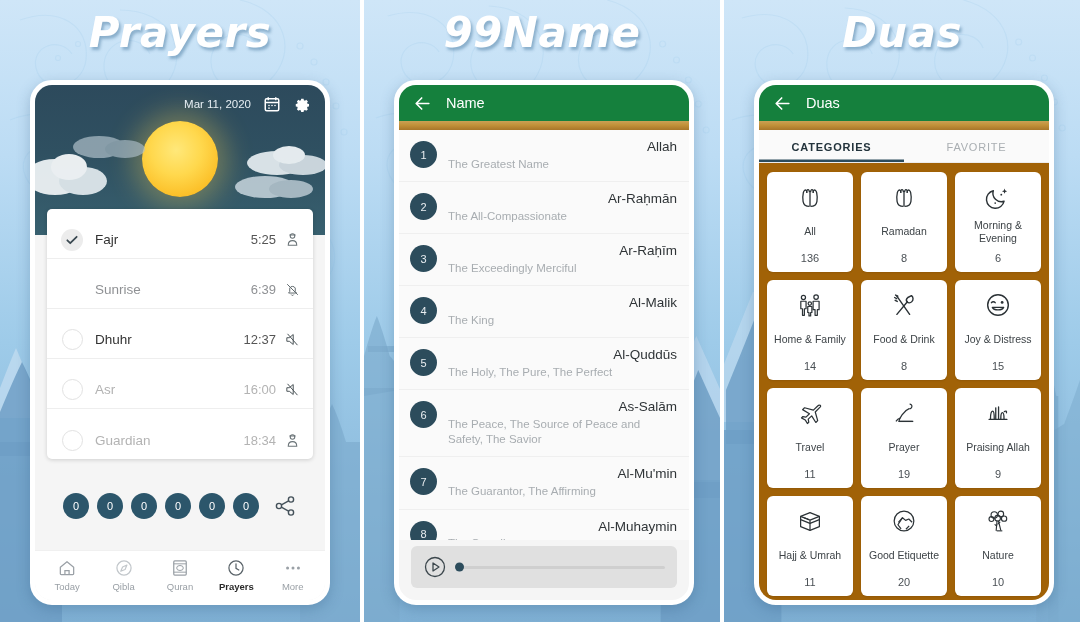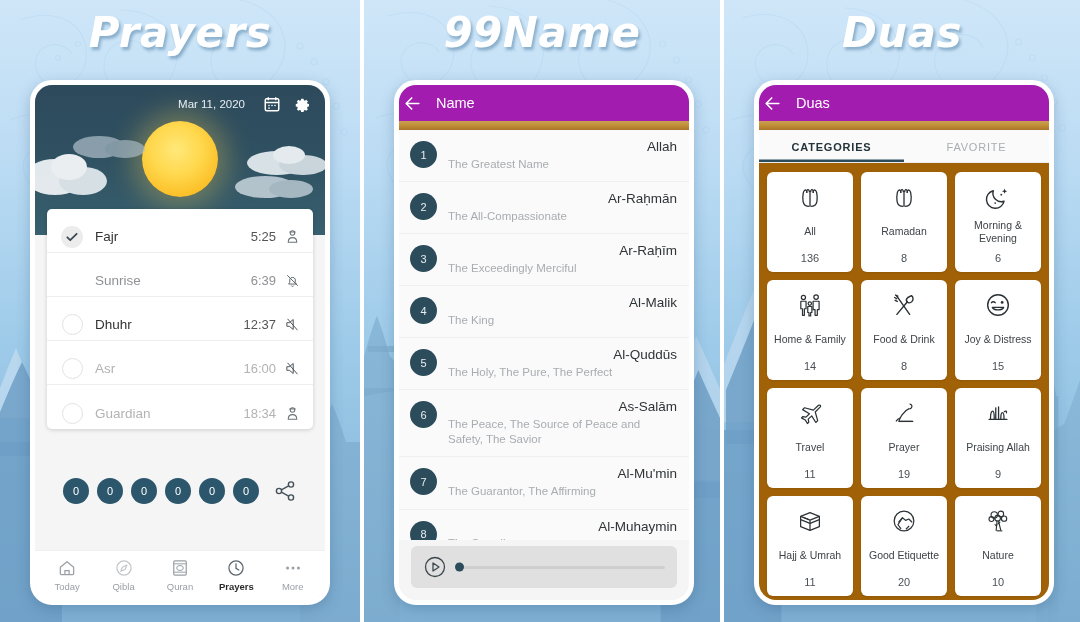--- a/index.html
+++ b/index.html
@@ -63,21 +63,21 @@
     height: 150px;
     background: linear-gradient(180deg, #2d4a5c 0%, #2f5061 45%, #38606f 100%);
     flex: none;
     overflow: hidden;
   }
   .sky-top {
     position: relative; z-index: 3;
     display: flex; align-items: center; justify-content: flex-end;
     gap: 12px; padding: 10px 14px 0 0;
   }
-  .sky-date { color: #e6eef3; font-size: 11.5px; margin-right: 6px; }
+  .sky-date { color: #e6eef3; font-size: 11.5px; }
   .ico-cal, .ico-gear { width: 18px; height: 18px; display:block; }
   .sun {
     position: absolute; left: 50%; top: 36px; transform: translateX(-50%);
     width: 76px; height: 76px; border-radius: 50%;
     background: radial-gradient(circle at 45% 38%, #ffe87a 0%, #ffd84d 40%, #fcc22c 70%, #f5ae18 100%);
     box-shadow: 0 0 26px 10px rgba(255,214,80,.30);
     z-index: 2;
   }
   .cloud { position: absolute; z-index: 2; opacity: .92; }
   .asr-label {
@@ -88,21 +88,21 @@
   .prayer-card {
     margin: -26px 12px 0 12px;
     background: #ffffff;
     border-radius: 5px;
     box-shadow: 0 1px 4px rgba(0,0,0,.16);
     position: relative; z-index: 6;
     flex: none;
   }
   .prow {
     display: flex; align-items: center;
-    height: 44px; padding: 12px 12px 0 10px;
+    height: 50px; padding: 12px 12px 0 10px;
     border-bottom: 1px solid #eeeeee;
   }
   .prow:last-child { border-bottom: none; }
   .pmark { width: 30px; flex: none; display: flex; align-items: center; justify-content: center; }
   .pcircle {
     width: 21px; height: 21px; border-radius: 50%;
     border: 1.4px solid #e2e2e2; background: #fff;
   }
   .pcheck {
     width: 22px; height: 22px; border-radius: 50%;
@@ -133,23 +133,23 @@
     flex: none;
     border-top: 1px solid #f0f0f0;
   }
   .tab { display: flex; flex-direction: column; align-items: center; gap: 3px; width: 56px; }
   .tab svg { width: 20px; height: 20px; }
   .tab .tlabel { font-size: 9.5px; color: #9aa0a6; text-align: center; }
   .tab.active .tlabel { color: #2a2a2a; font-weight: bold; }
 
   
   .appbar {
-    background: #a21caf;
+    background: #15803d;
     height: 36px; flex: none;
-    display: flex; align-items: center; gap: 14px; padding: 0 4px;
+    display: flex; align-items: center; gap: 14px; padding: 0 14px;
   }
   .appbar .back { width: 19px; height: 19px; }
   .appbar .atitle { color: #ffffff; font-size: 14.5px; }
   .goldbar {
     height: 9px; flex: none;
     background: linear-gradient(180deg, #c08f3a 0%, #d4a busy 40%, #b8832f 100%);
     background: linear-gradient(180deg, #caa055 0%, #c29139 45%, #a9762a 100%);
   }
 
   

